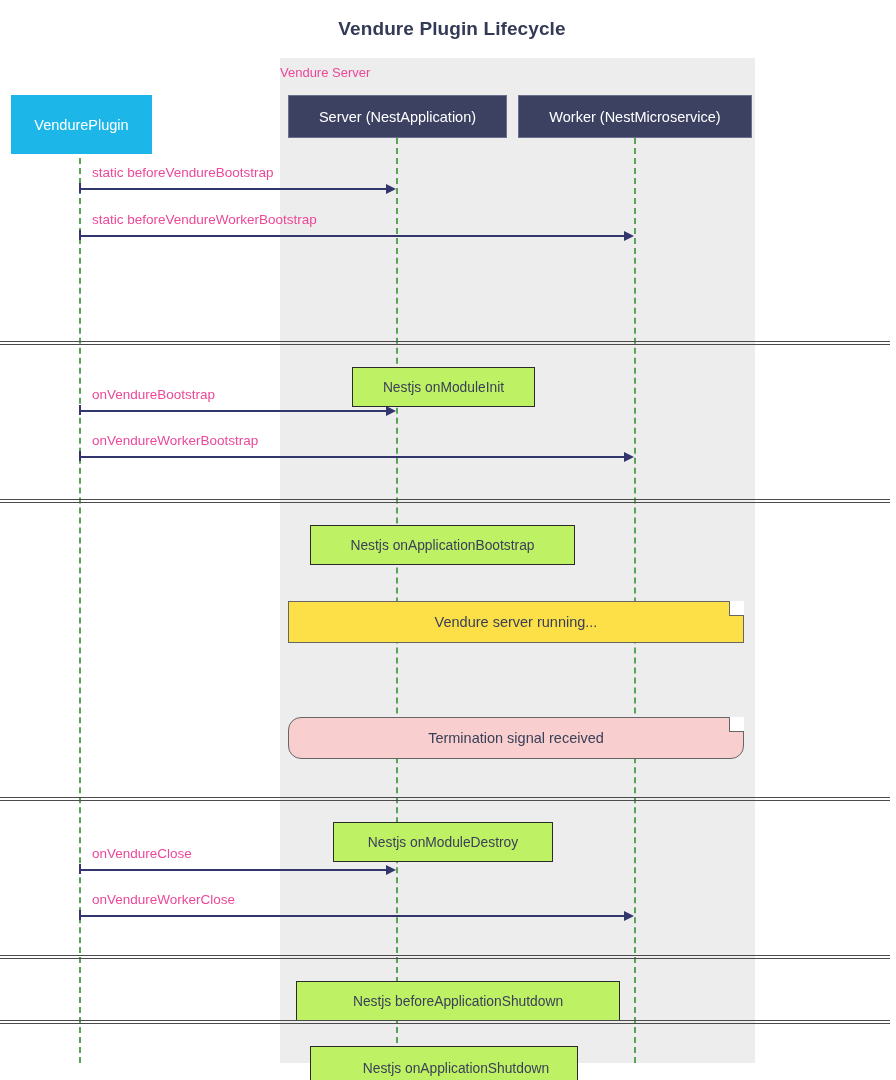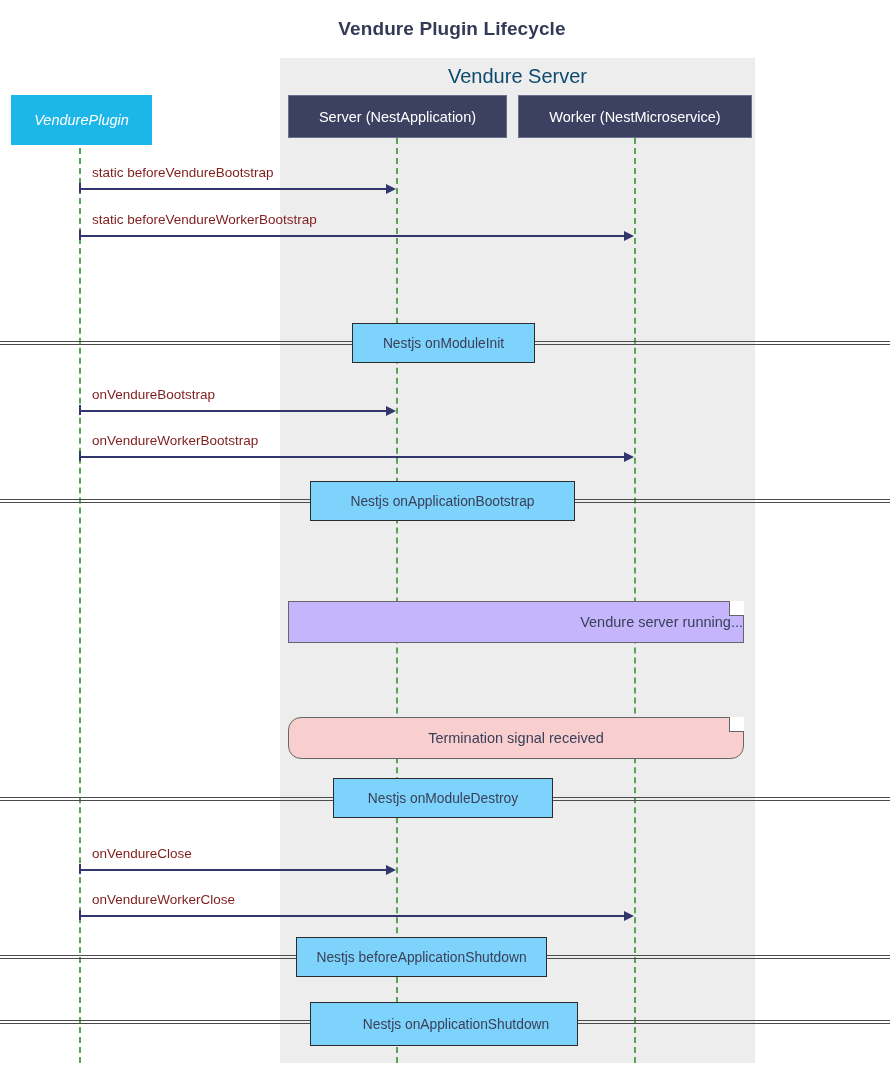--- a/index.html
+++ b/index.html
@@ -22,22 +22,21 @@
   }
 
   
   .group-box{
     position:absolute;
     background:#ededed;
     border:0;
   }
   .group-label{
     position:absolute;
-    text-align:center;
-    font-size:20px;color:#0c4a6e;
+    font-size:13px;color:#ec4899;
     white-space:nowrap;
   }
 
   
   .lifeline{
     position:absolute;width:0;
     border-left:2px dashed #5aa457;
   }
 
   
@@ -63,51 +62,52 @@
   }
   .msg-head{
     position:absolute;
     width:0;height:0;
     border-top:5px solid transparent;
     border-bottom:5px solid transparent;
     border-left:10px solid #33356d;
   }
   .msg-label{
     position:absolute;
-    font-size:13.5px;color:#7f1d1d;
+    font-size:13.5px;color:#ec4899;
     white-space:nowrap;
   }
 
   
   .divider-rule{
     position:absolute;left:0;width:890px;height:4px;
     border-top:1.6px solid #4b4b4b;
     border-bottom:1.6px solid #4b4b4b;
     box-sizing:border-box;
   }
   .divider-box{
     position:absolute;
-    background:#7dd3fc;
+    background:#bef264;
     border:1.6px solid #2b2b2b;
     box-sizing:border-box;
     display:flex;align-items:center;justify-content:center;
     font-size:13.8px;color:#3b4059;
     white-space:nowrap;
+    margin-top:44px;
   }
 
   
   .note{
     position:absolute;
     box-sizing:border-box;
     border:1.2px solid #666666;
     display:flex;align-items:center;justify-content:center;
     font-size:14.5px;color:#3b4059;
     white-space:nowrap;
   }
-  .note.green{background:#c4b5fd;justify-content:flex-end;}
+  .note.green{background:#fde047;}
   .note.red{background:#f8cece;}
   .note .fold{
     position:absolute;top:-1px;right:-1px;
     width:14px;height:14px;
     background:#ffffff;
     border-left:1.2px solid #666666;
     border-bottom:1.2px solid #666666;
   }
 </style>
 </head>
@@ -117,21 +117,21 @@
 
   <div class="title">Vendure Plugin Lifecycle</div>
 
   <div class="group-box" style="left:280px;top:58px;width:475px;height:1005px;"></div>
   <div class="group-label" style="left:280px;top:65px;width:475px;">Vendure Server</div>
 
   <div class="lifeline" style="left:79px;top:138px;height:925px;"></div>
   <div class="lifeline" style="left:396px;top:138px;height:925px;"></div>
   <div class="lifeline" style="left:634px;top:138px;height:925px;"></div>
 
-  <div class="actor plugin" style="left:11px;top:95px;width:141px;height:50px;font-style:italic;">
+  <div class="actor plugin" style="left:11px;top:95px;width:141px;height:59px;">
     <span>VendurePlugin</span>
   </div>
   <div class="actor nest" style="left:288px;top:95px;width:219px;height:43px;">
     <span>Server (NestApplication)</span>
   </div>
   <div class="actor nest" style="left:518px;top:95px;width:234px;height:43px;">
     <span>Worker (NestMicroservice)</span>
   </div>
 
   <div class="msg-label" style="left:92px;top:165px;">static beforeVendureBootstrap</div>
@@ -183,21 +183,21 @@
   <div class="msg-tail" style="left:79px;top:864px;height:10px;"></div>
   <div class="msg-line" style="left:79px;top:869px;width:308px;"></div>
   <div class="msg-head" style="left:386px;top:865px;"></div>
 
   <div class="msg-label" style="left:92px;top:892px;">onVendureWorkerClose</div>
   <div class="msg-tail" style="left:79px;top:910px;height:10px;"></div>
   <div class="msg-line" style="left:79px;top:915px;width:546px;"></div>
   <div class="msg-head" style="left:624px;top:911px;"></div>
 
   <div class="divider-rule" style="top:955px;"></div>
-  <div class="divider-box" style="left:296px;top:937px;width:251px;height:40px;">
+  <div class="divider-box" style="left:296px;top:937px;width:324px;height:40px;">
     <span>Nestjs beforeApplicationShutdown</span>
   </div>
 
   <div class="divider-rule" style="top:1020px;"></div>
   <div class="divider-box" style="left:310px;top:1002px;width:268px;height:44px;padding-left:24px;">
     <span>Nestjs onApplicationShutdown</span>
   </div>
 
 </div>
 

